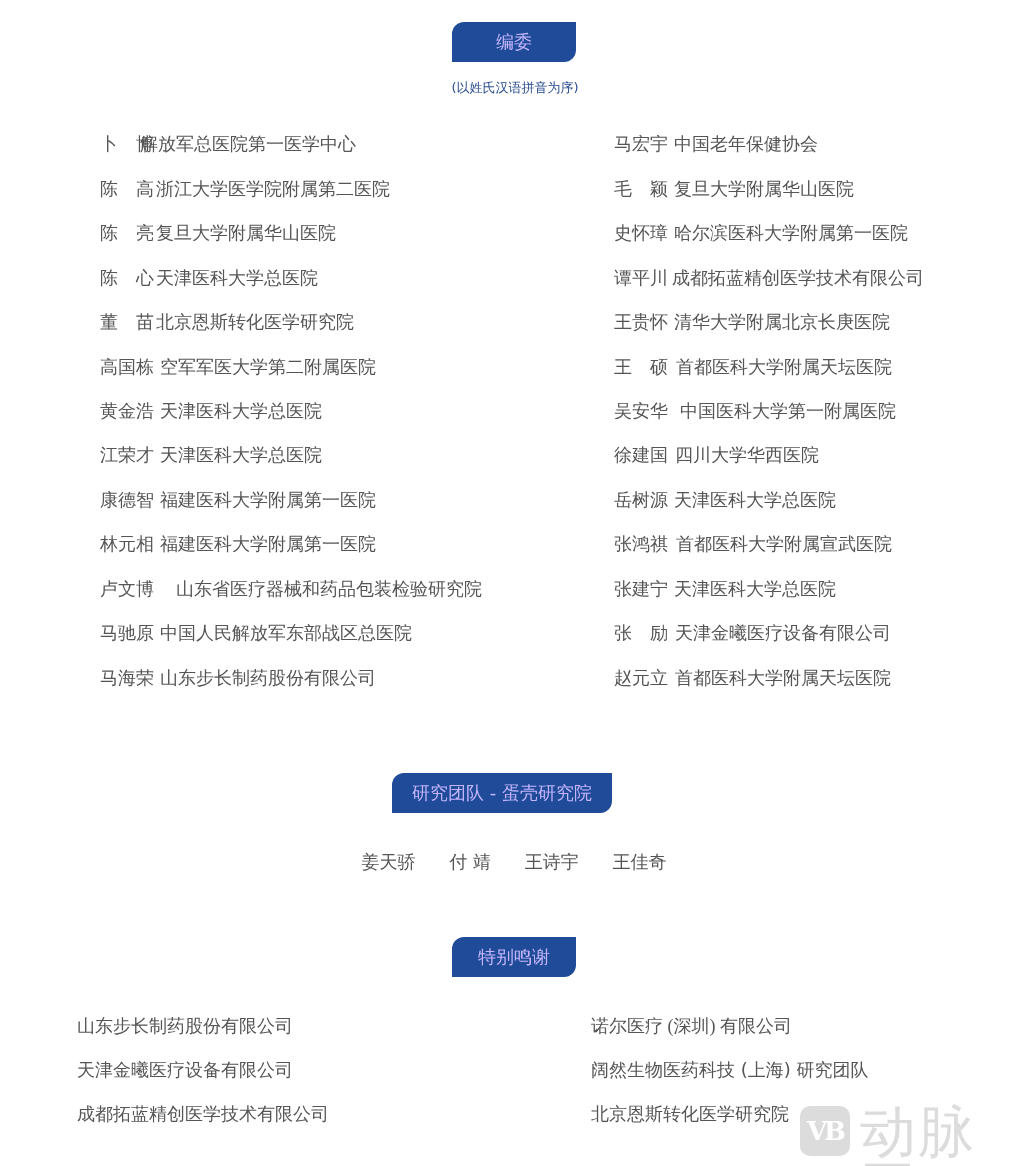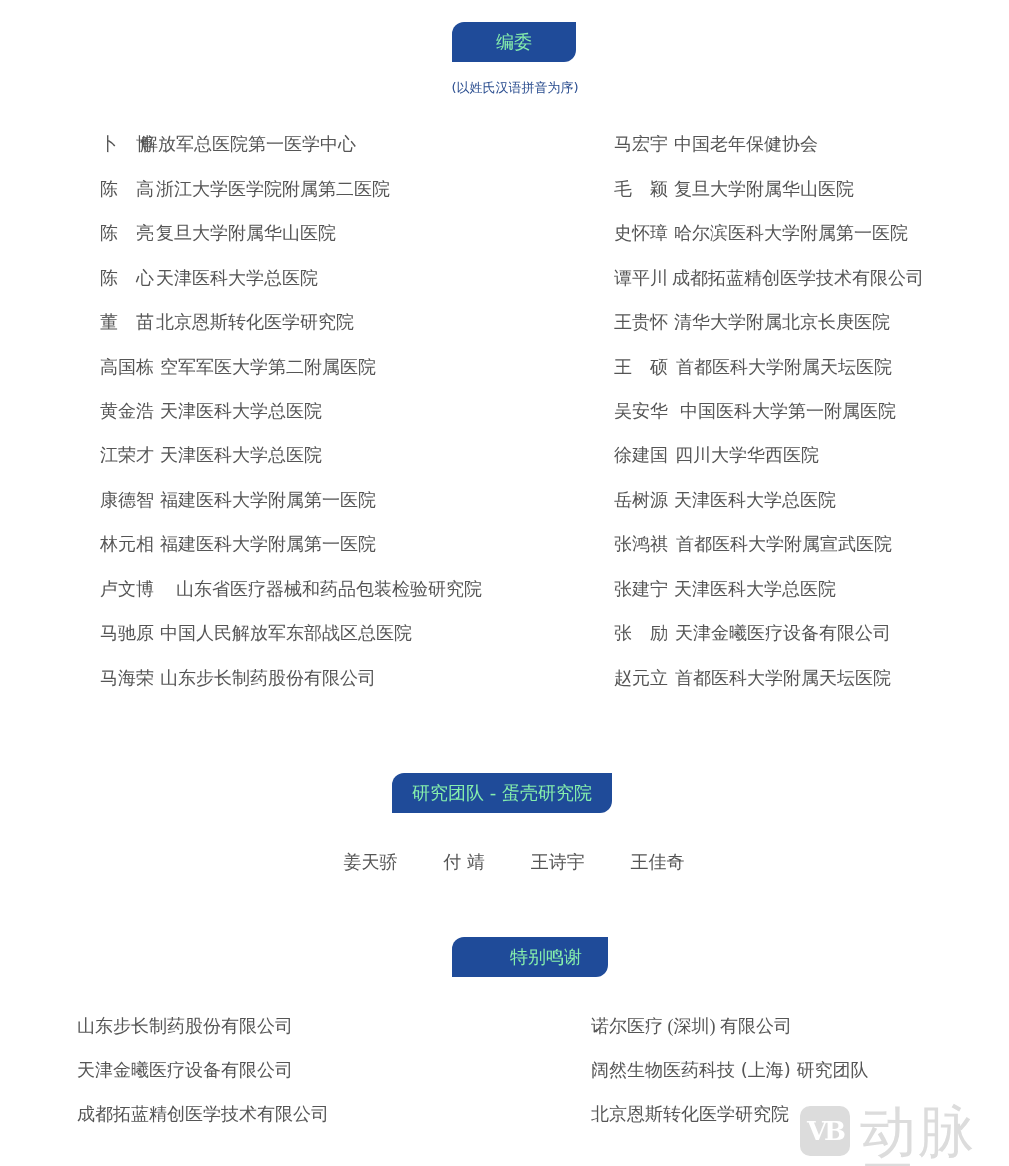--- a/index.html
+++ b/index.html
@@ -4,42 +4,42 @@
 <style>
   html, body { margin: 0; padding: 0; background: #ffffff; }
   body {
     width: 1009px; height: 1166px; position: relative; overflow: hidden;
     font-family: "DejaVu Sans", "Liberation Sans", sans-serif;
     color: #555555;
   }
   .badge {
     position: absolute;
     background: #1f4b99;
-    color: #86efac;
+    color: #c4b5fd;
     font-size: 18px;
     line-height: 40px;
     height: 40px;
     text-align: center;
     border-radius: 12px 0 12px 0;
   }
   .subnote {
     position: absolute; left: 0; width: 1030px; top: 79px;
     text-align: center; font-size: 13px; color: #2a4d8f;
   }
   .row {
     position: absolute; height: 26px; line-height: 26px;
     font-size: 18px; white-space: nowrap;
   }
   .name { position: absolute; left: 0; top: 0; margin-left: 24px; }
   .org { position: absolute; top: 0; }
   .team {
     position: absolute; top: 849px; left: 0; width: 1028px;
     text-align: center; font-size: 18px; line-height: 26px; white-space: nowrap;
   }
-  .team span { margin: 0 20px; }
+  .team span { margin: 0 14px; }
   .thanks { position: absolute; font-size: 18px; line-height: 26px; white-space: nowrap; }
   .wm {
     position: absolute; left: 800px; top: 1104px; width: 205px; height: 56px;
     opacity: 0.85;
   }
   .wm-box {
     position: absolute; left: 0; top: 2px; width: 50px; height: 50px;
     background: #d6d6d6; border-radius: 10px;
     color: #ffffff; font-weight: bold; font-family: "DejaVu Serif", serif;
     font-size: 26px; line-height: 50px; text-align: center; letter-spacing: -3px;
@@ -170,21 +170,21 @@
 <div class="badge" style="left:392px; top:773px; width:220px;">
   <span>研究团队 - 蛋壳研究院</span>
 </div>
 <div class="team">
   <span>姜天骄</span>
   <span>付 靖</span>
   <span>王诗宇</span>
   <span>王佳奇</span>
 </div>
 
-<div class="badge" style="left:452px; top:937px; width:124px;padding-left:32px;">
+<div class="badge" style="left:452px; top:937px; width:124px;">
   <span>特别鸣谢</span>
 </div>
 <div class="thanks" style="left:77px; top:1013px;">山东步长制药股份有限公司</div>
 <div class="thanks" style="left:77px; top:1057px;">天津金曦医疗设备有限公司</div>
 <div class="thanks" style="left:77px; top:1101px;">成都拓蓝精创医学技术有限公司</div>
 <div class="thanks" style="left:591px; top:1013px;font-family:Liberation Serif, serif;">诺尔医疗 (深圳) 有限公司</div>
 <div class="thanks" style="left:591px; top:1057px;">阔然生物医药科技 (上海) 研究团队</div>
 <div class="thanks" style="left:591px; top:1101px;">北京恩斯转化医学研究院</div>
 
 <div class="wm">

